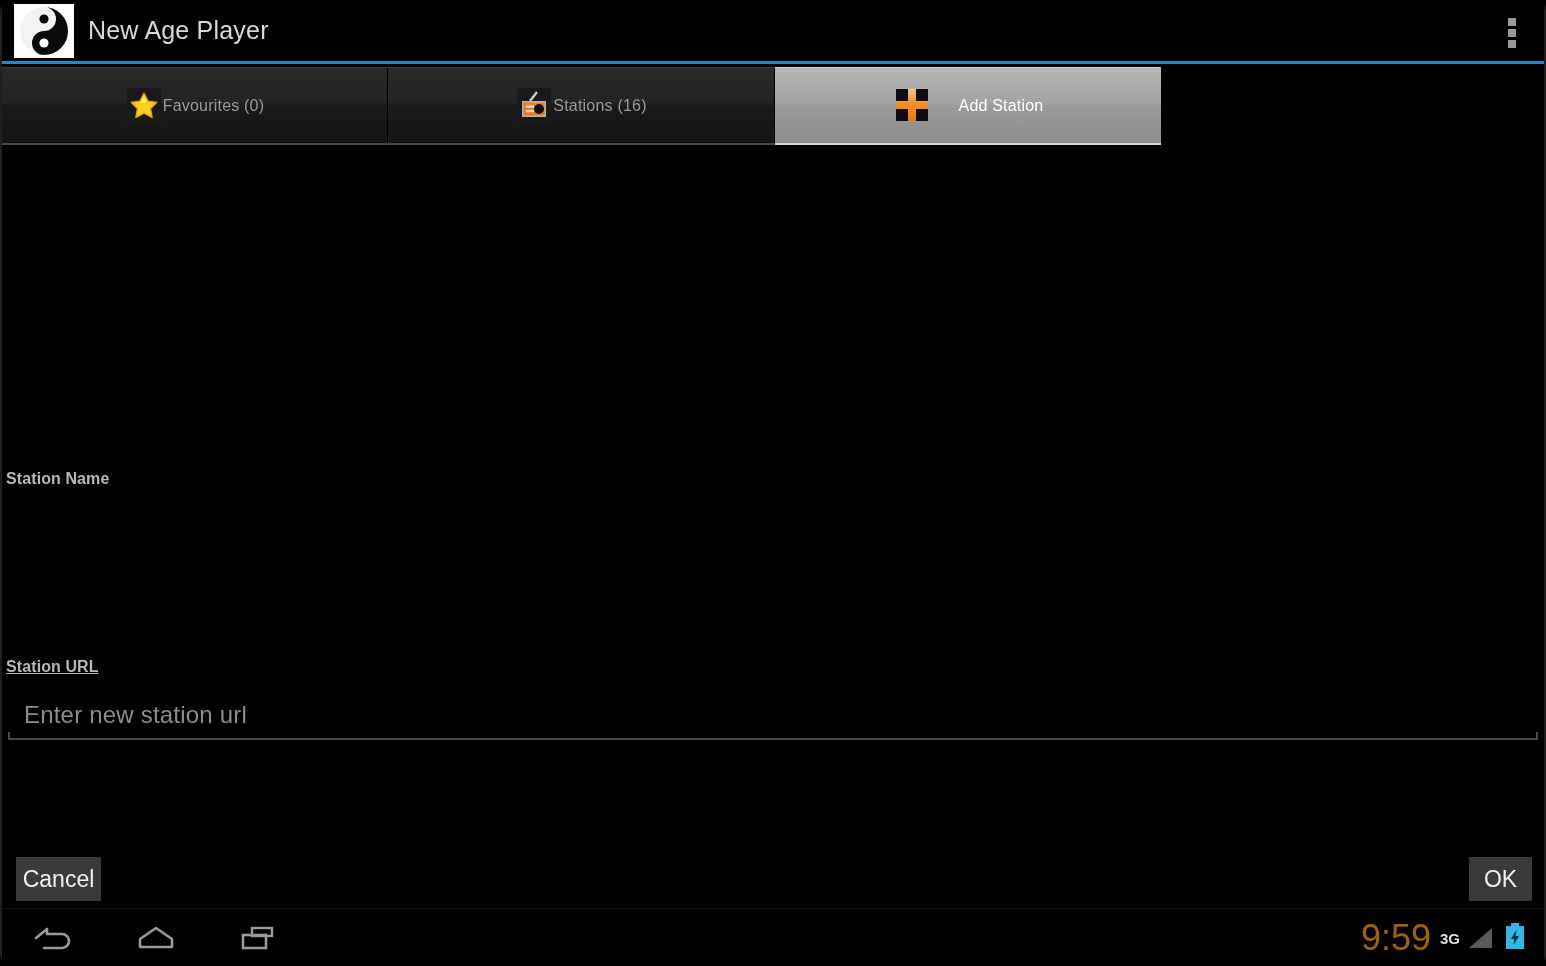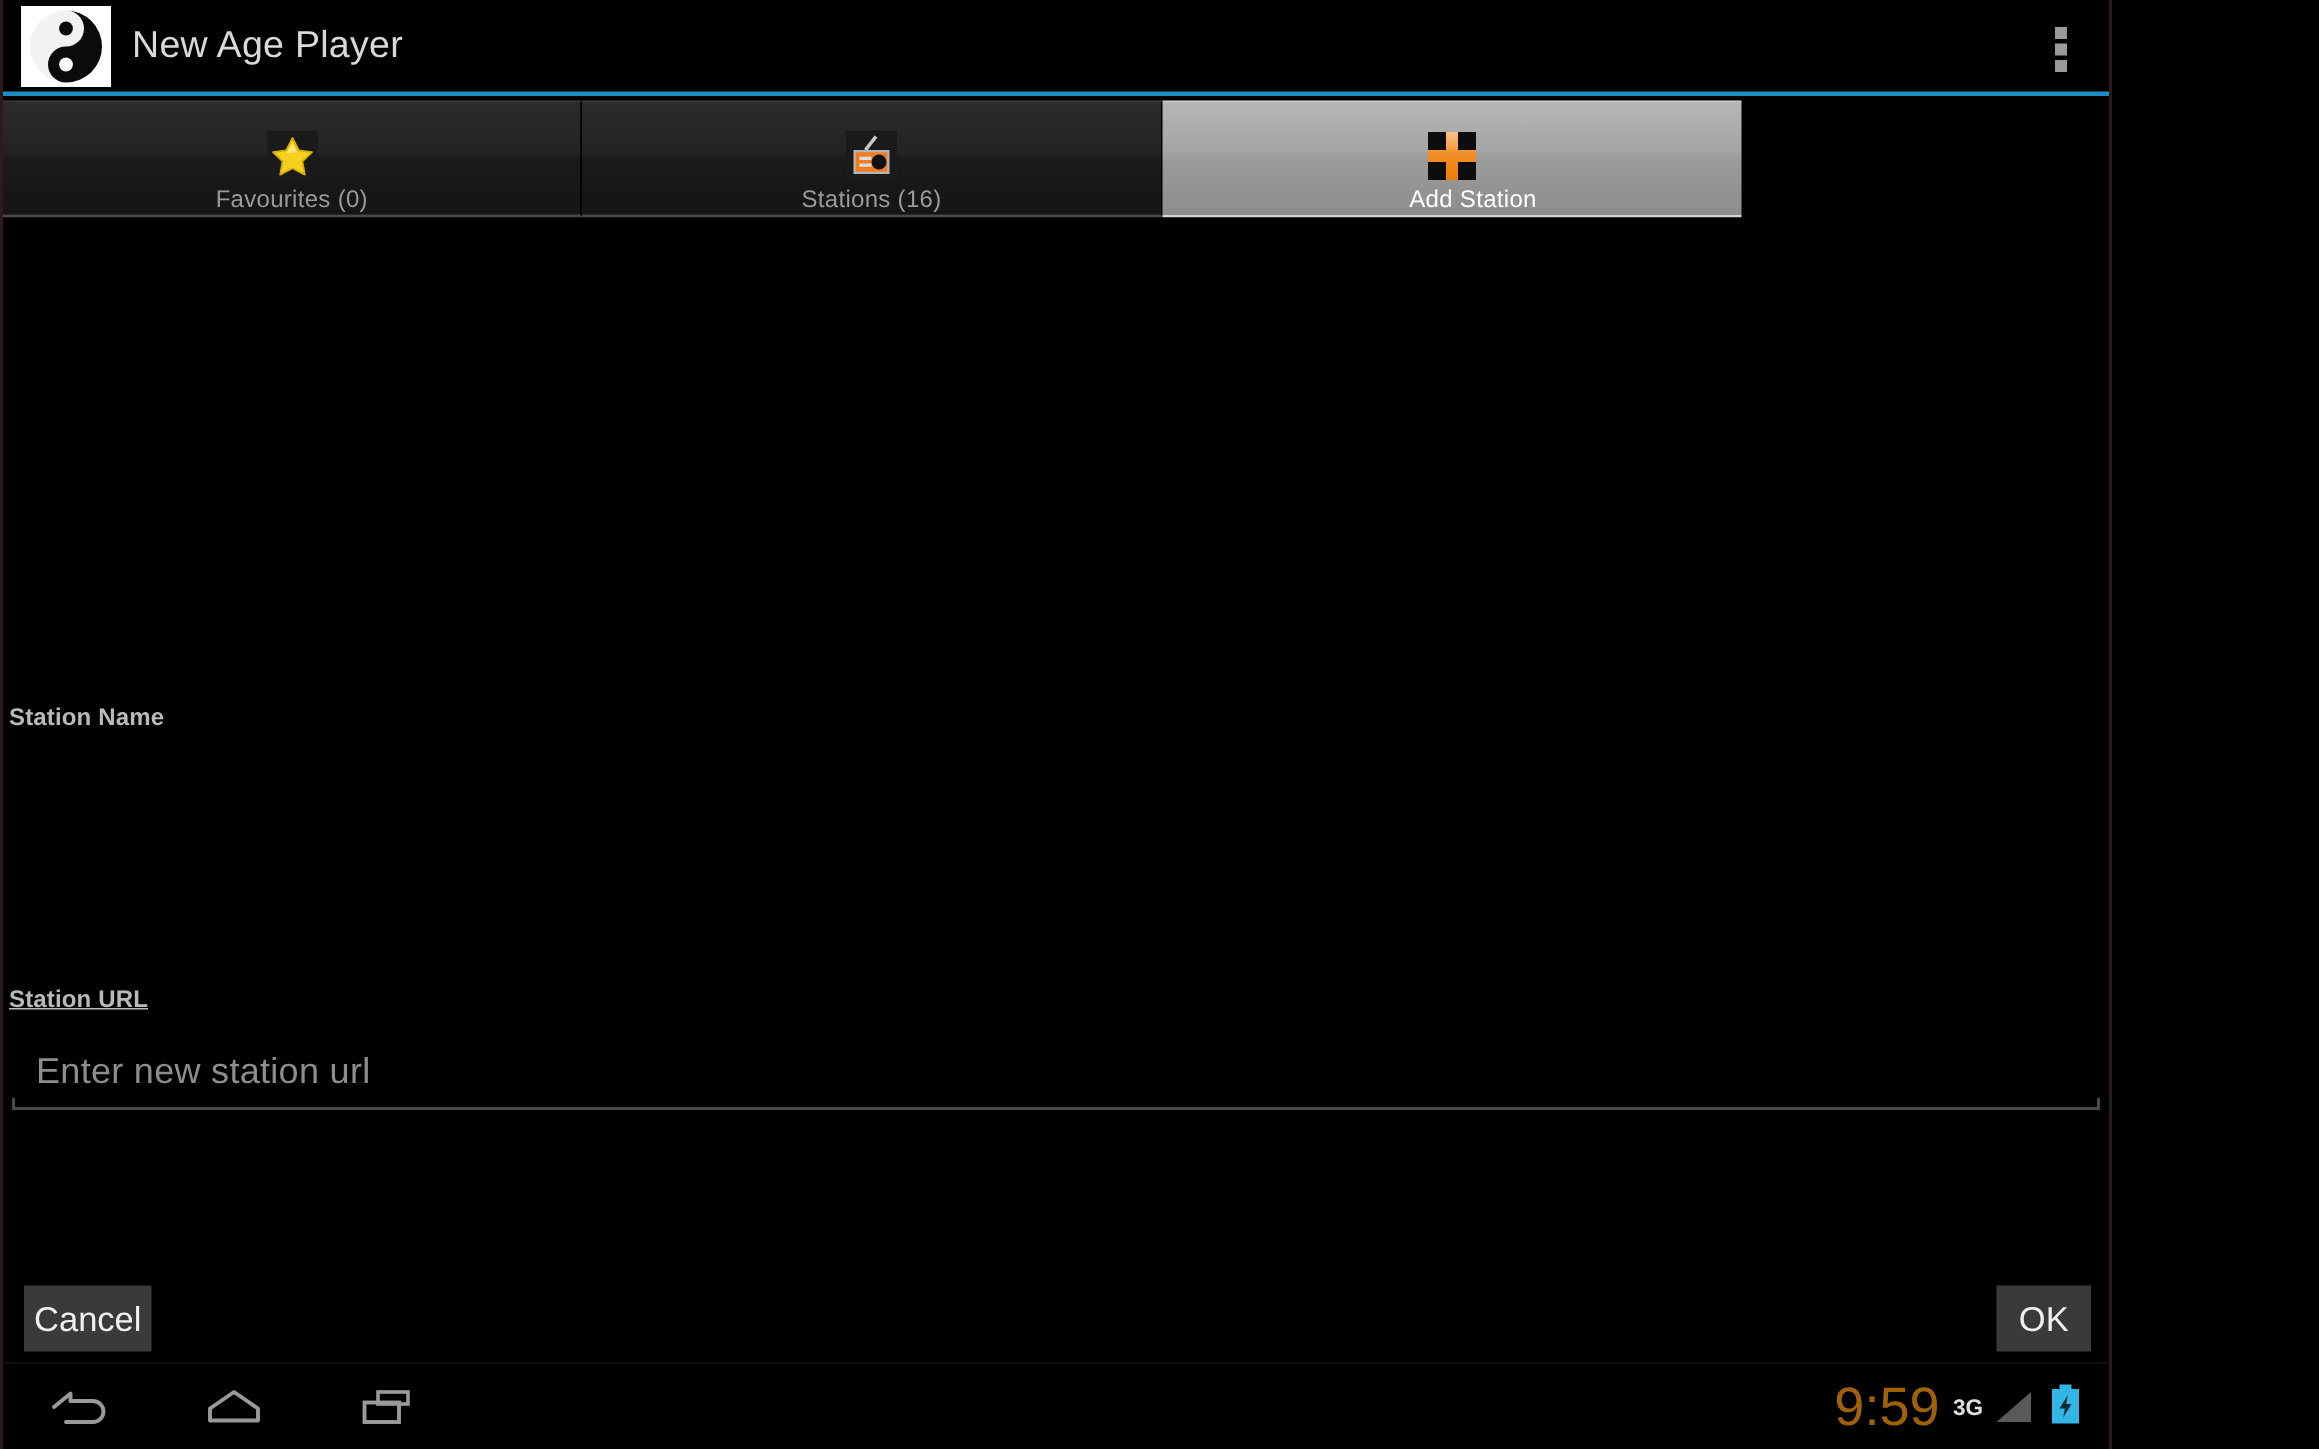--- a/index.html
+++ b/index.html
@@ -4,24 +4,25 @@
 <style>
   * { margin:0; padding:0; box-sizing:border-box; }
   html,body {
     width:1546px; height:966px;
     background:#000;
     font-family:"Liberation Sans", sans-serif;
     overflow:hidden;
   }
   #screen {
     position:relative;
-    width:1408px; height:966px;
+    width:1546px; height:966px;
     background:#000;
     border-left:2px solid #2a1c18;
     border-right:2px solid #2a1c18;
+    border-radius:12px;
   }
 
   
   .titlebar {
     position:absolute; left:0; top:0; width:100%; height:64px;
     background:#000;
     border-bottom:3px solid #1e8dc4;
     display:flex; align-items:center;
   }
   .applogo {
@@ -45,21 +46,21 @@
 
   
   .tabbar {
     position:absolute; left:0; top:67px; width:100%; height:78px;
     display:flex;
     background:#000;
   }
   .tab {
     position:relative;
     height:78px;
-    display:flex; flex-direction:column; align-items:center; justify-content:flex-end;
+    display:flex; flex-direction:row; align-items:center; justify-content:center;
     cursor:pointer;
     border-right:1px solid #000;
     background:linear-gradient(to bottom,#2b2b2b 0%,#232323 46%,#1a1a1a 50%,#151515 100%);
     border-top:1px solid #3a3a3a;
     border-bottom:2px solid #4a4a4a;
   }
   .tab.sel {
     background:linear-gradient(to bottom,#b6b6b6 0%,#a3a3a3 46%,#9b9b9b 52%,#8d8d8d 100%);
     border-top:1px solid #cfcfcf;
     border-bottom:2px solid #d4d4d4;

